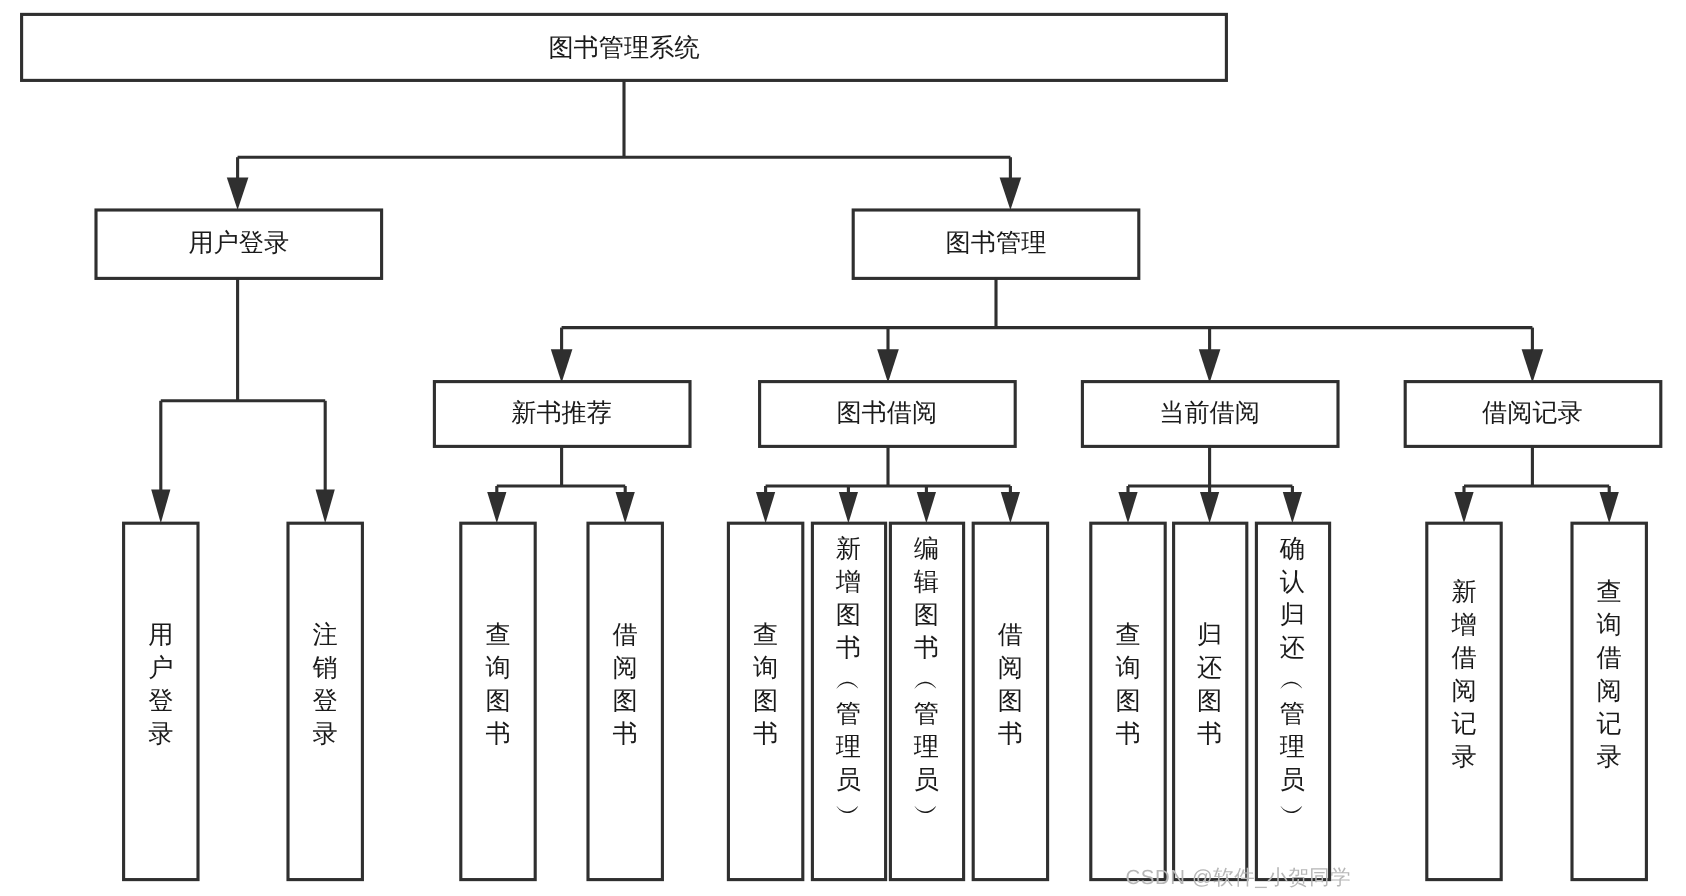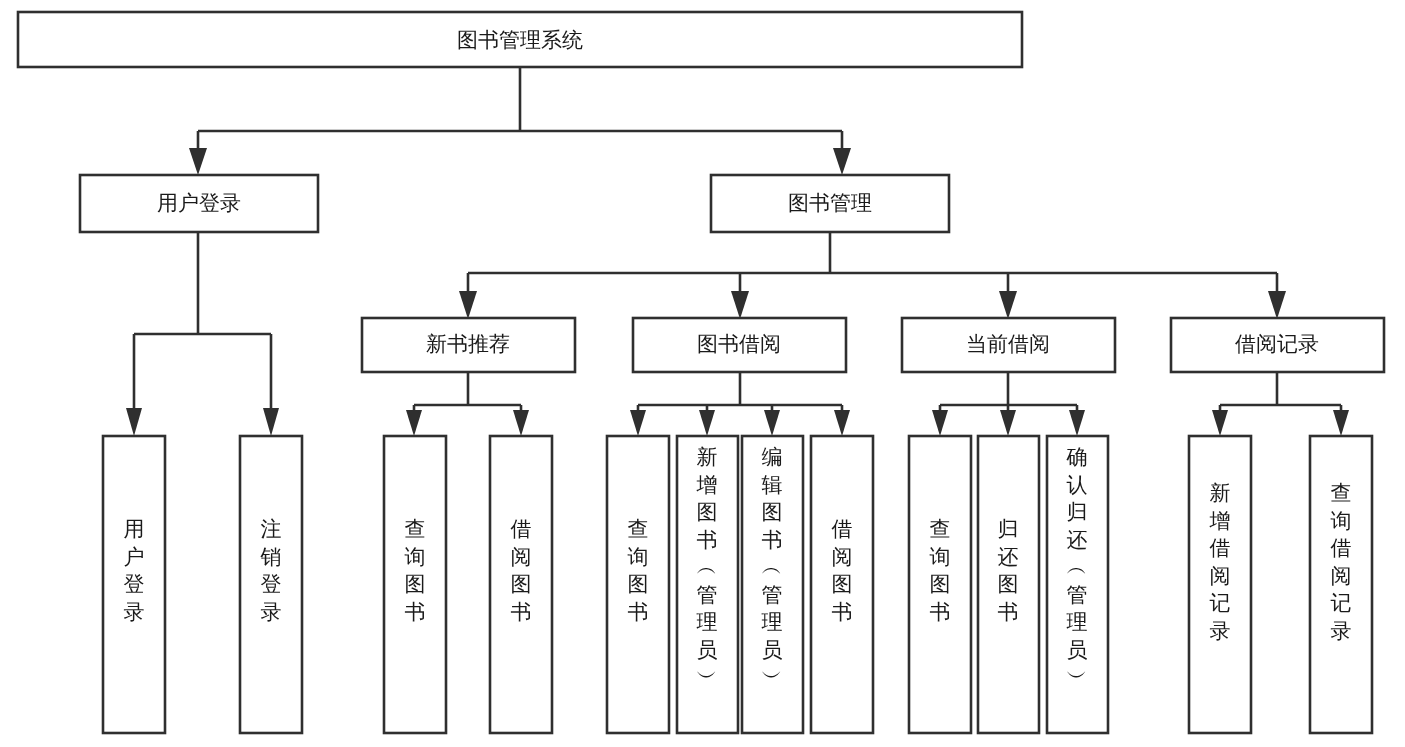--- a/index.html
+++ b/index.html
@@ -236,14 +236,15 @@
       </g>
 
       <g>
         <rect class="node-box" x="1310" y="436" width="62" height="297"></rect>
         <text class="node-label-v" x="1341" y="500"><tspan x="1341" dy="0">查</tspan><tspan x="1341" dy="27.5">询</tspan><tspan x="1341" dy="27.5">借</tspan><tspan x="1341" dy="27.5">阅</tspan><tspan x="1341" dy="27.5">记</tspan><tspan x="1341" dy="27.5">录</tspan></text>
       </g>
 
     </g>
   </svg>
 
+  <div class="watermark-text">CSDN @软件_小贺同学</div>
 
 </div>
 
 </body></html>

